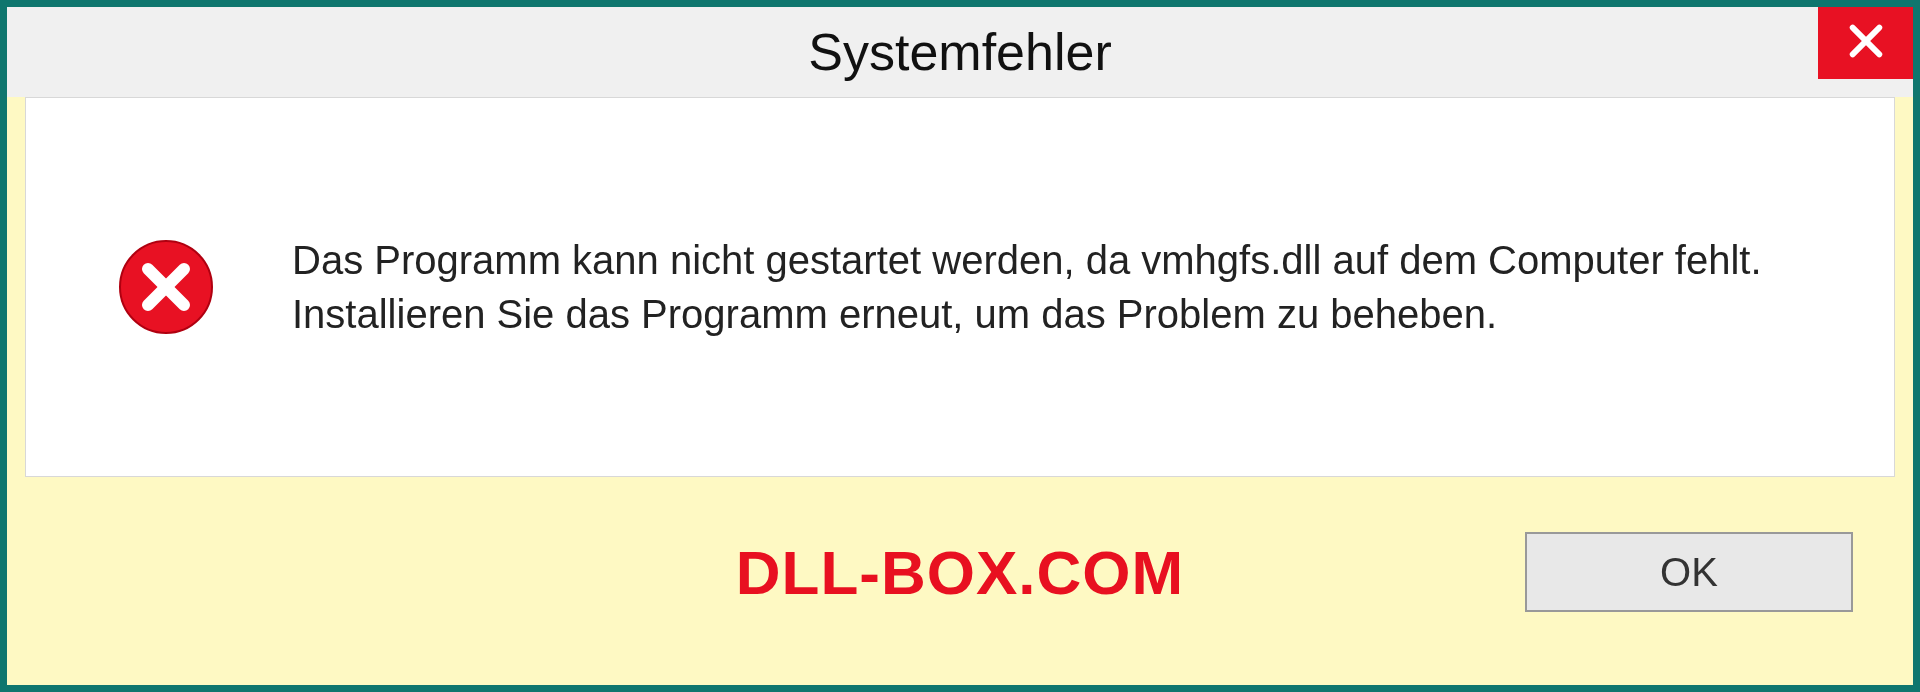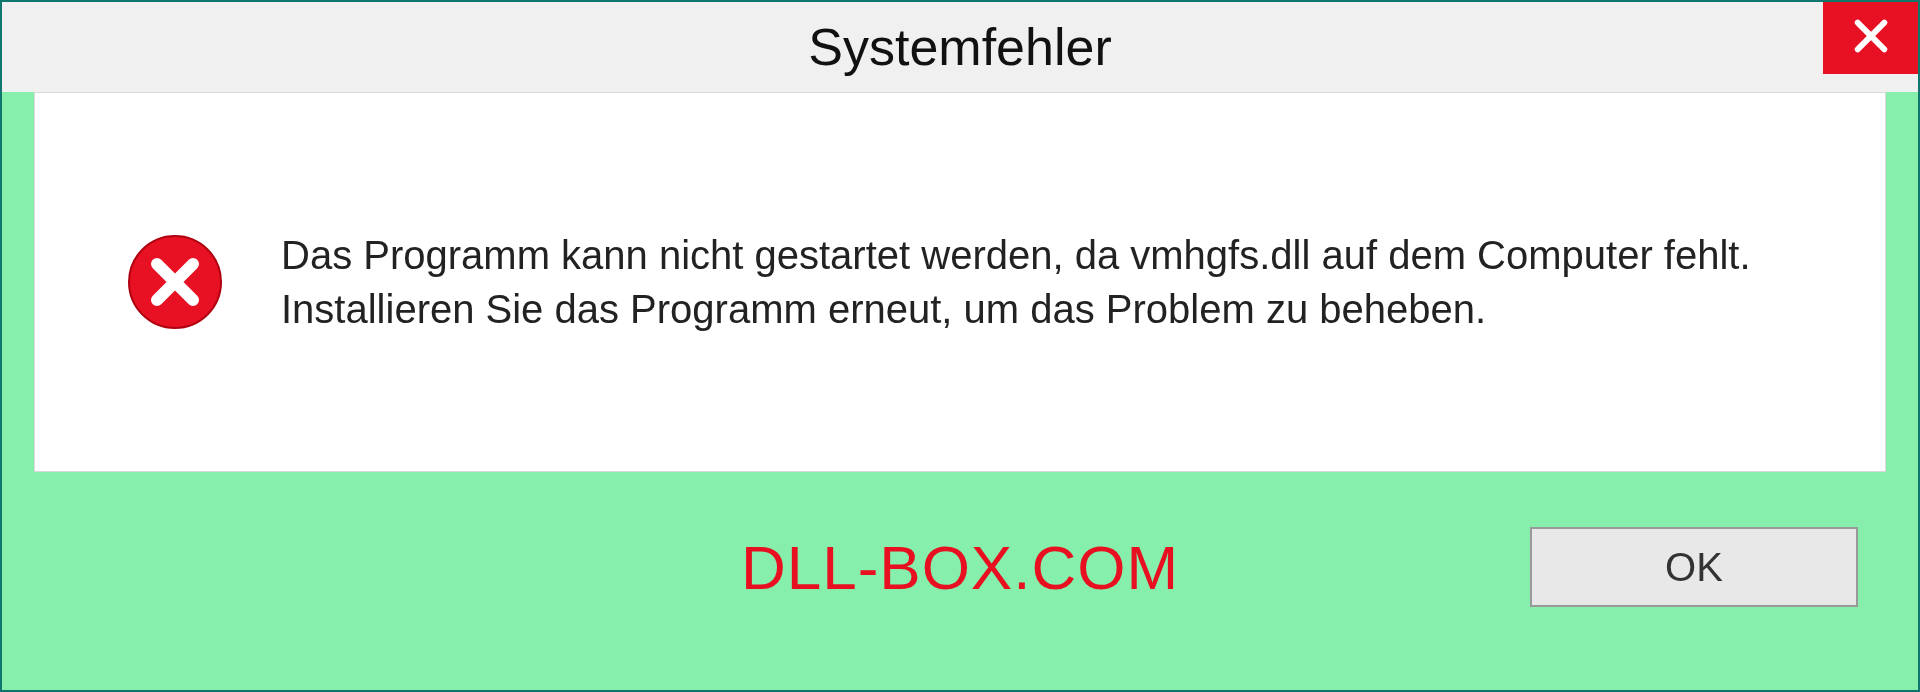--- a/index.html
+++ b/index.html
@@ -10,23 +10,23 @@
     body {
       font-family: "Segoe UI", Tahoma, Arial, sans-serif;
       background: #f0f0f0;
       width: 1920px;
       height: 692px;
       overflow: hidden;
     }
     .dialog {
       width: 100%;
       height: 100%;
-      background: #86efac;
+      background: #fef9c3;
       position: relative;
-      border: 2px solid #0f766e;
+      border: 7px solid #0f766e;
     }
     .titlebar {
       height: 90px;
       display: flex;
       align-items: center;
       justify-content: center;
       position: relative;
       background: #f0f0f0;
     }
     .title {
@@ -44,28 +44,28 @@
       display: flex;
       align-items: center;
       justify-content: center;
       cursor: pointer;
     }
     .close-button svg {
       width: 40px;
       height: 40px;
     }
     .content-area {
-      margin: 0 32px;
+      margin: 0 18px;
       background: #fff;
       border: 1px solid #d8d8d8;
       height: 380px;
       display: flex;
       align-items: center;
       padding: 0 40px 0 90px;
-      gap: 56px;
+      gap: 76px;
     }
     .error-icon-wrap {
       flex-shrink: 0;
       display: flex;
       align-items: center;
       justify-content: center;
     }
     .error-icon {
       width: 100px;
       height: 100px;
@@ -83,21 +83,21 @@
       justify-content: flex-end;
       padding: 0 60px 0 0;
       gap: 70px;
       position: relative;
     }
     .watermark {
       position: absolute;
       left: 50%;
       transform: translateX(-50%);
       font-size: 62px;
-      font-weight: 400;
+      font-weight: 700;
       color: #e81020;
       letter-spacing: 1px;
       font-family: Arial, sans-serif;
     }
     .ok-button {
       width: 328px;
       height: 80px;
       border: 2px solid #999;
       background: #e8e8e8;
       font-size: 40px;

